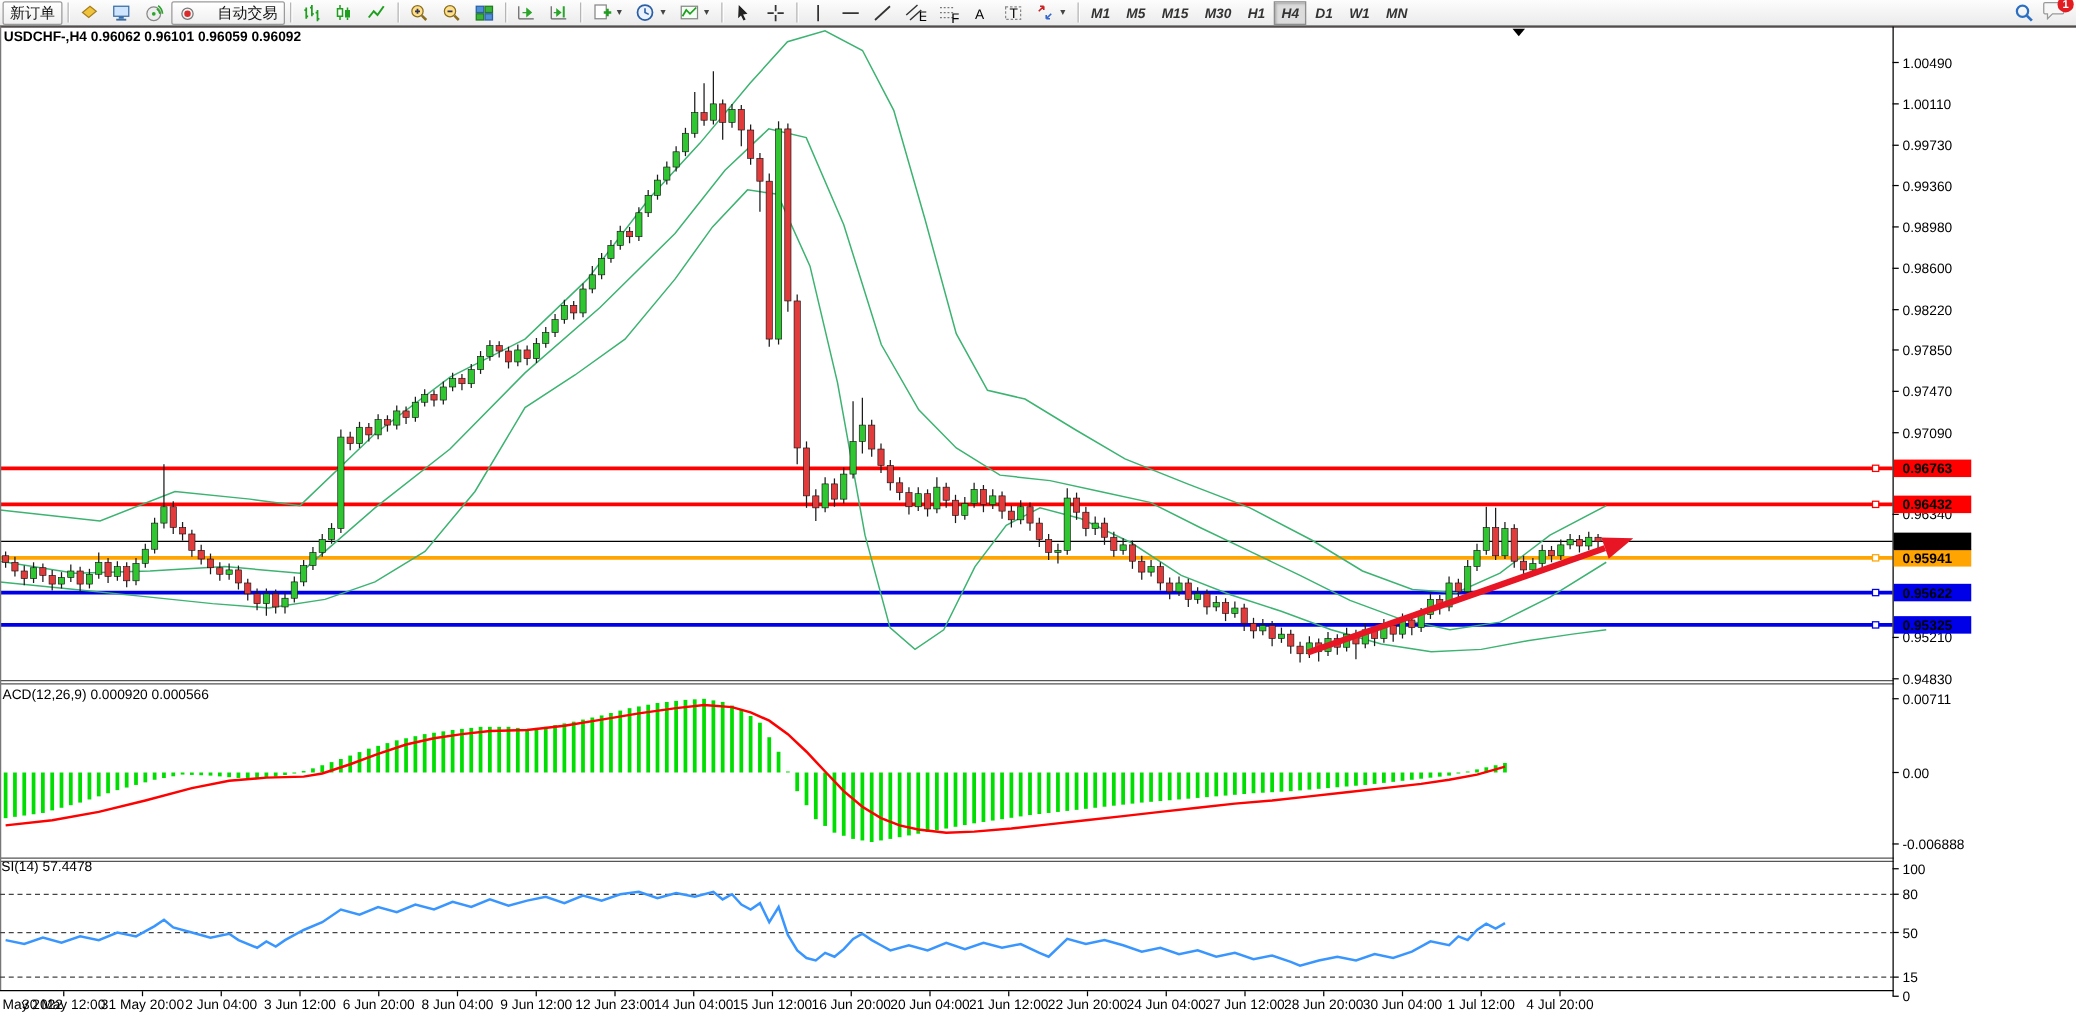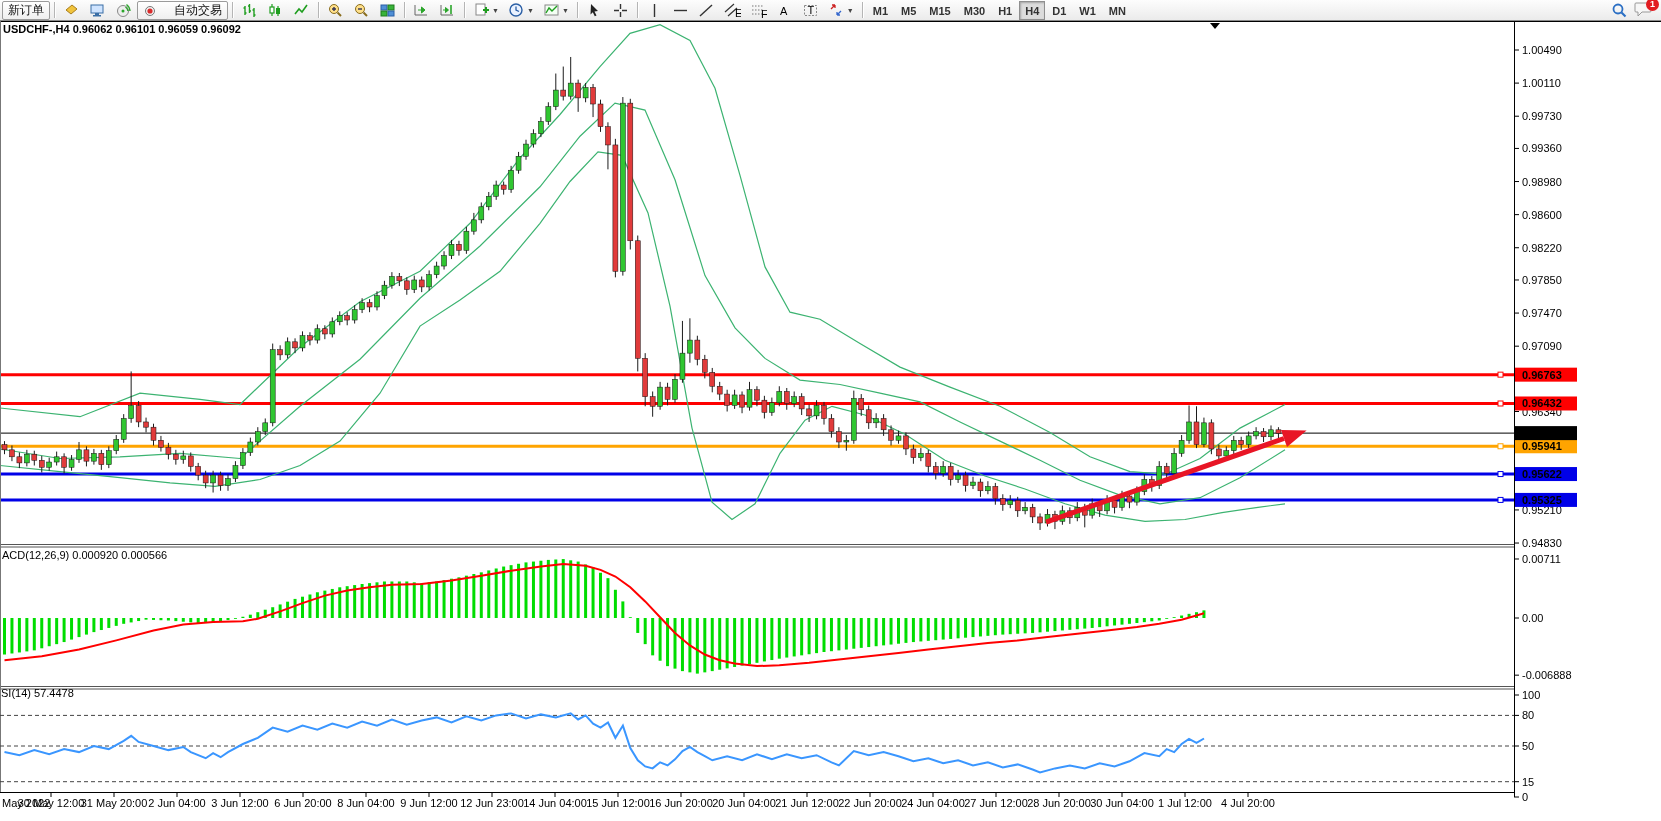--- a/index.html
+++ b/index.html
@@ -7,21 +7,21 @@
   .page{position:relative;width:1661px;height:717px;background:#f97316;}
   .toolbar{position:absolute;top:0;left:0;width:1661px;height:21px;z-index:5;
     background:linear-gradient(#fdfdfd,#ebebeb);border-bottom:1px solid #8a8a8a;
     display:flex;align-items:center;padding:0 2px;box-sizing:border-box;gap:1px;}
   .titem{height:19px;display:flex;align-items:center;padding:0 3px;border:1px solid transparent;
     border-radius:2px;box-sizing:border-box;}
   .btn{border:1px solid #9b9b9b;background:linear-gradient(#ffffff,#efefef);padding:0 5px;}
   .lbl{font-size:12px;color:#111;margin-left:16px;white-space:nowrap;}
   .sep{width:1px;height:16px;background:#b5b5b5;margin:0 3px;box-shadow:1px 0 0 #fff;}
   .tf{font-size:11px;font-weight:bold;color:#333;padding:0 5px;height:19px;line-height:19px;
-    border:1px solid transparent;box-sizing:border-box;}
+    border:1px solid transparent;box-sizing:border-box;font-style:italic;}
   .tf.active{background:#dcdcdc;border:1px solid #8f8f8f;box-shadow:inset 1px 1px 2px rgba(0,0,0,.25);}
   .caret{font-size:7px;color:#444;margin-left:2px;}
   .right-group{margin-left:auto;display:flex;align-items:center;gap:6px;padding-right:6px;}
   .chatwrap{position:relative;}
   .badge{position:absolute;top:-2px;right:-6px;background:#e21c21;color:#fff;font-size:9px;
     font-weight:bold;border-radius:7px;min-width:13px;height:13px;line-height:13px;text-align:center;}
   svg text{font-family:"Liberation Sans",sans-serif;font-size:11px;fill:#000;}
   #chart-svg{position:absolute;top:0;left:0;z-index:1;}
 </style>
 </head>

